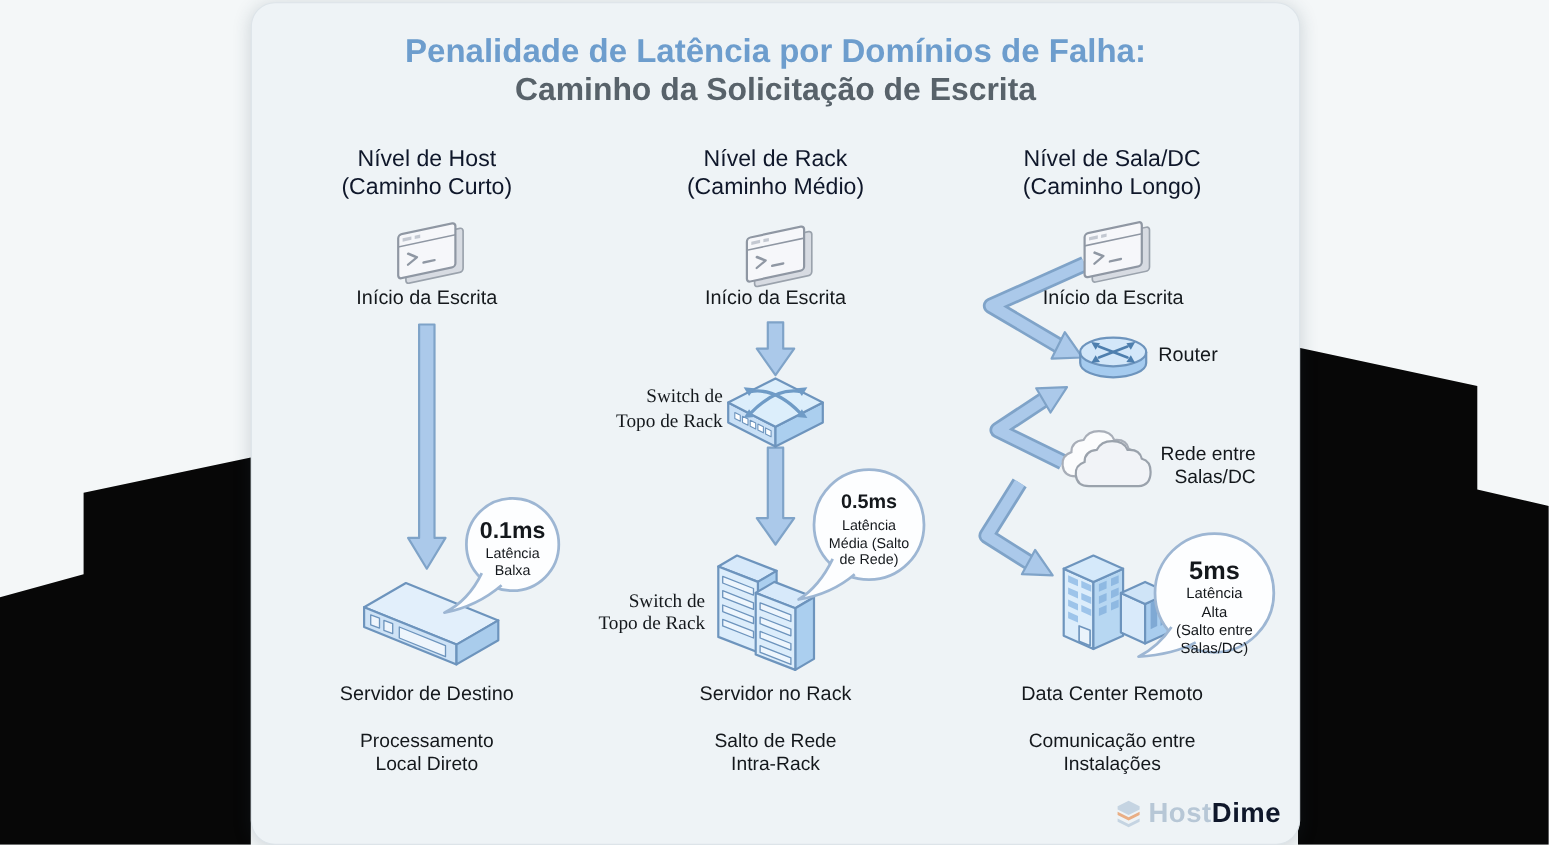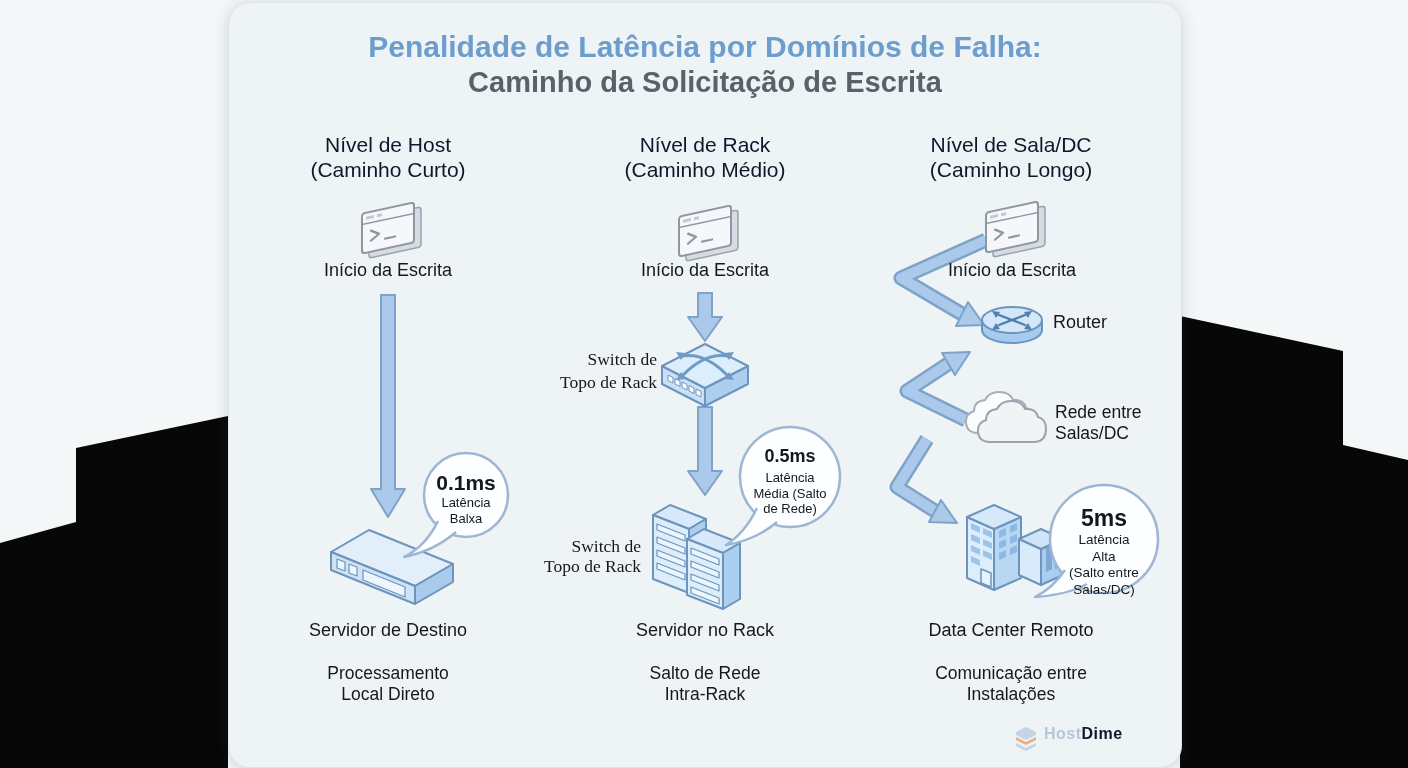--- a/index.html
+++ b/index.html
@@ -20,25 +20,25 @@
   .t{position:absolute;color:#14181c;white-space:nowrap;}
   .cc{transform:translateX(-50%);text-align:center;}
   .title-wrap{left:0;top:26px;width:952px;text-align:center;font-weight:bold;}
   .title-l1{font-size:30px;line-height:36px;color:#6d9dcd;}
   .title-l2{font-size:29px;line-height:34px;color:#58626a;}
   .hdr{top:129px;font-size:21px;line-height:25px;color:#0f172a;}
   .startlbl{top:257px;font-size:18px;}
   .devlbl{top:617px;font-size:18px;}
   .footer{top:660px;font-size:17.5px;line-height:21px;}
   .rlabel{text-align:right;font-size:17.5px;font-family:Liberation Serif, serif;}
-  .llabel{text-align:left;font-size:17.5px;}
+  .llabel{text-align:right;font-size:17.5px;}
   .bubble-txt{transform:translateX(-50%);text-align:center;color:#14181c;}
   .bv{font-weight:bold;}
   .bs{font-size:13px;line-height:15.5px;}
-  .logo{left:784px;top:722px;display:flex;align-items:flex-start;font-weight:bold;font-size:16px;letter-spacing:.5px;}
+  .logo{left:784px;top:722px;display:flex;align-items:flex-end;font-weight:bold;font-size:25px;letter-spacing:.5px;}
   .logo .host{color:#b7c7d6;}
   .logo .dime{color:#0f172a;}
   .logo svg{margin-right:5px;}
 </style>
 </head>
 <body>
 
 <div id="stage">
 
   <svg id="bg-svg" width="1408" height="768" viewBox="0 0 1408 768">

